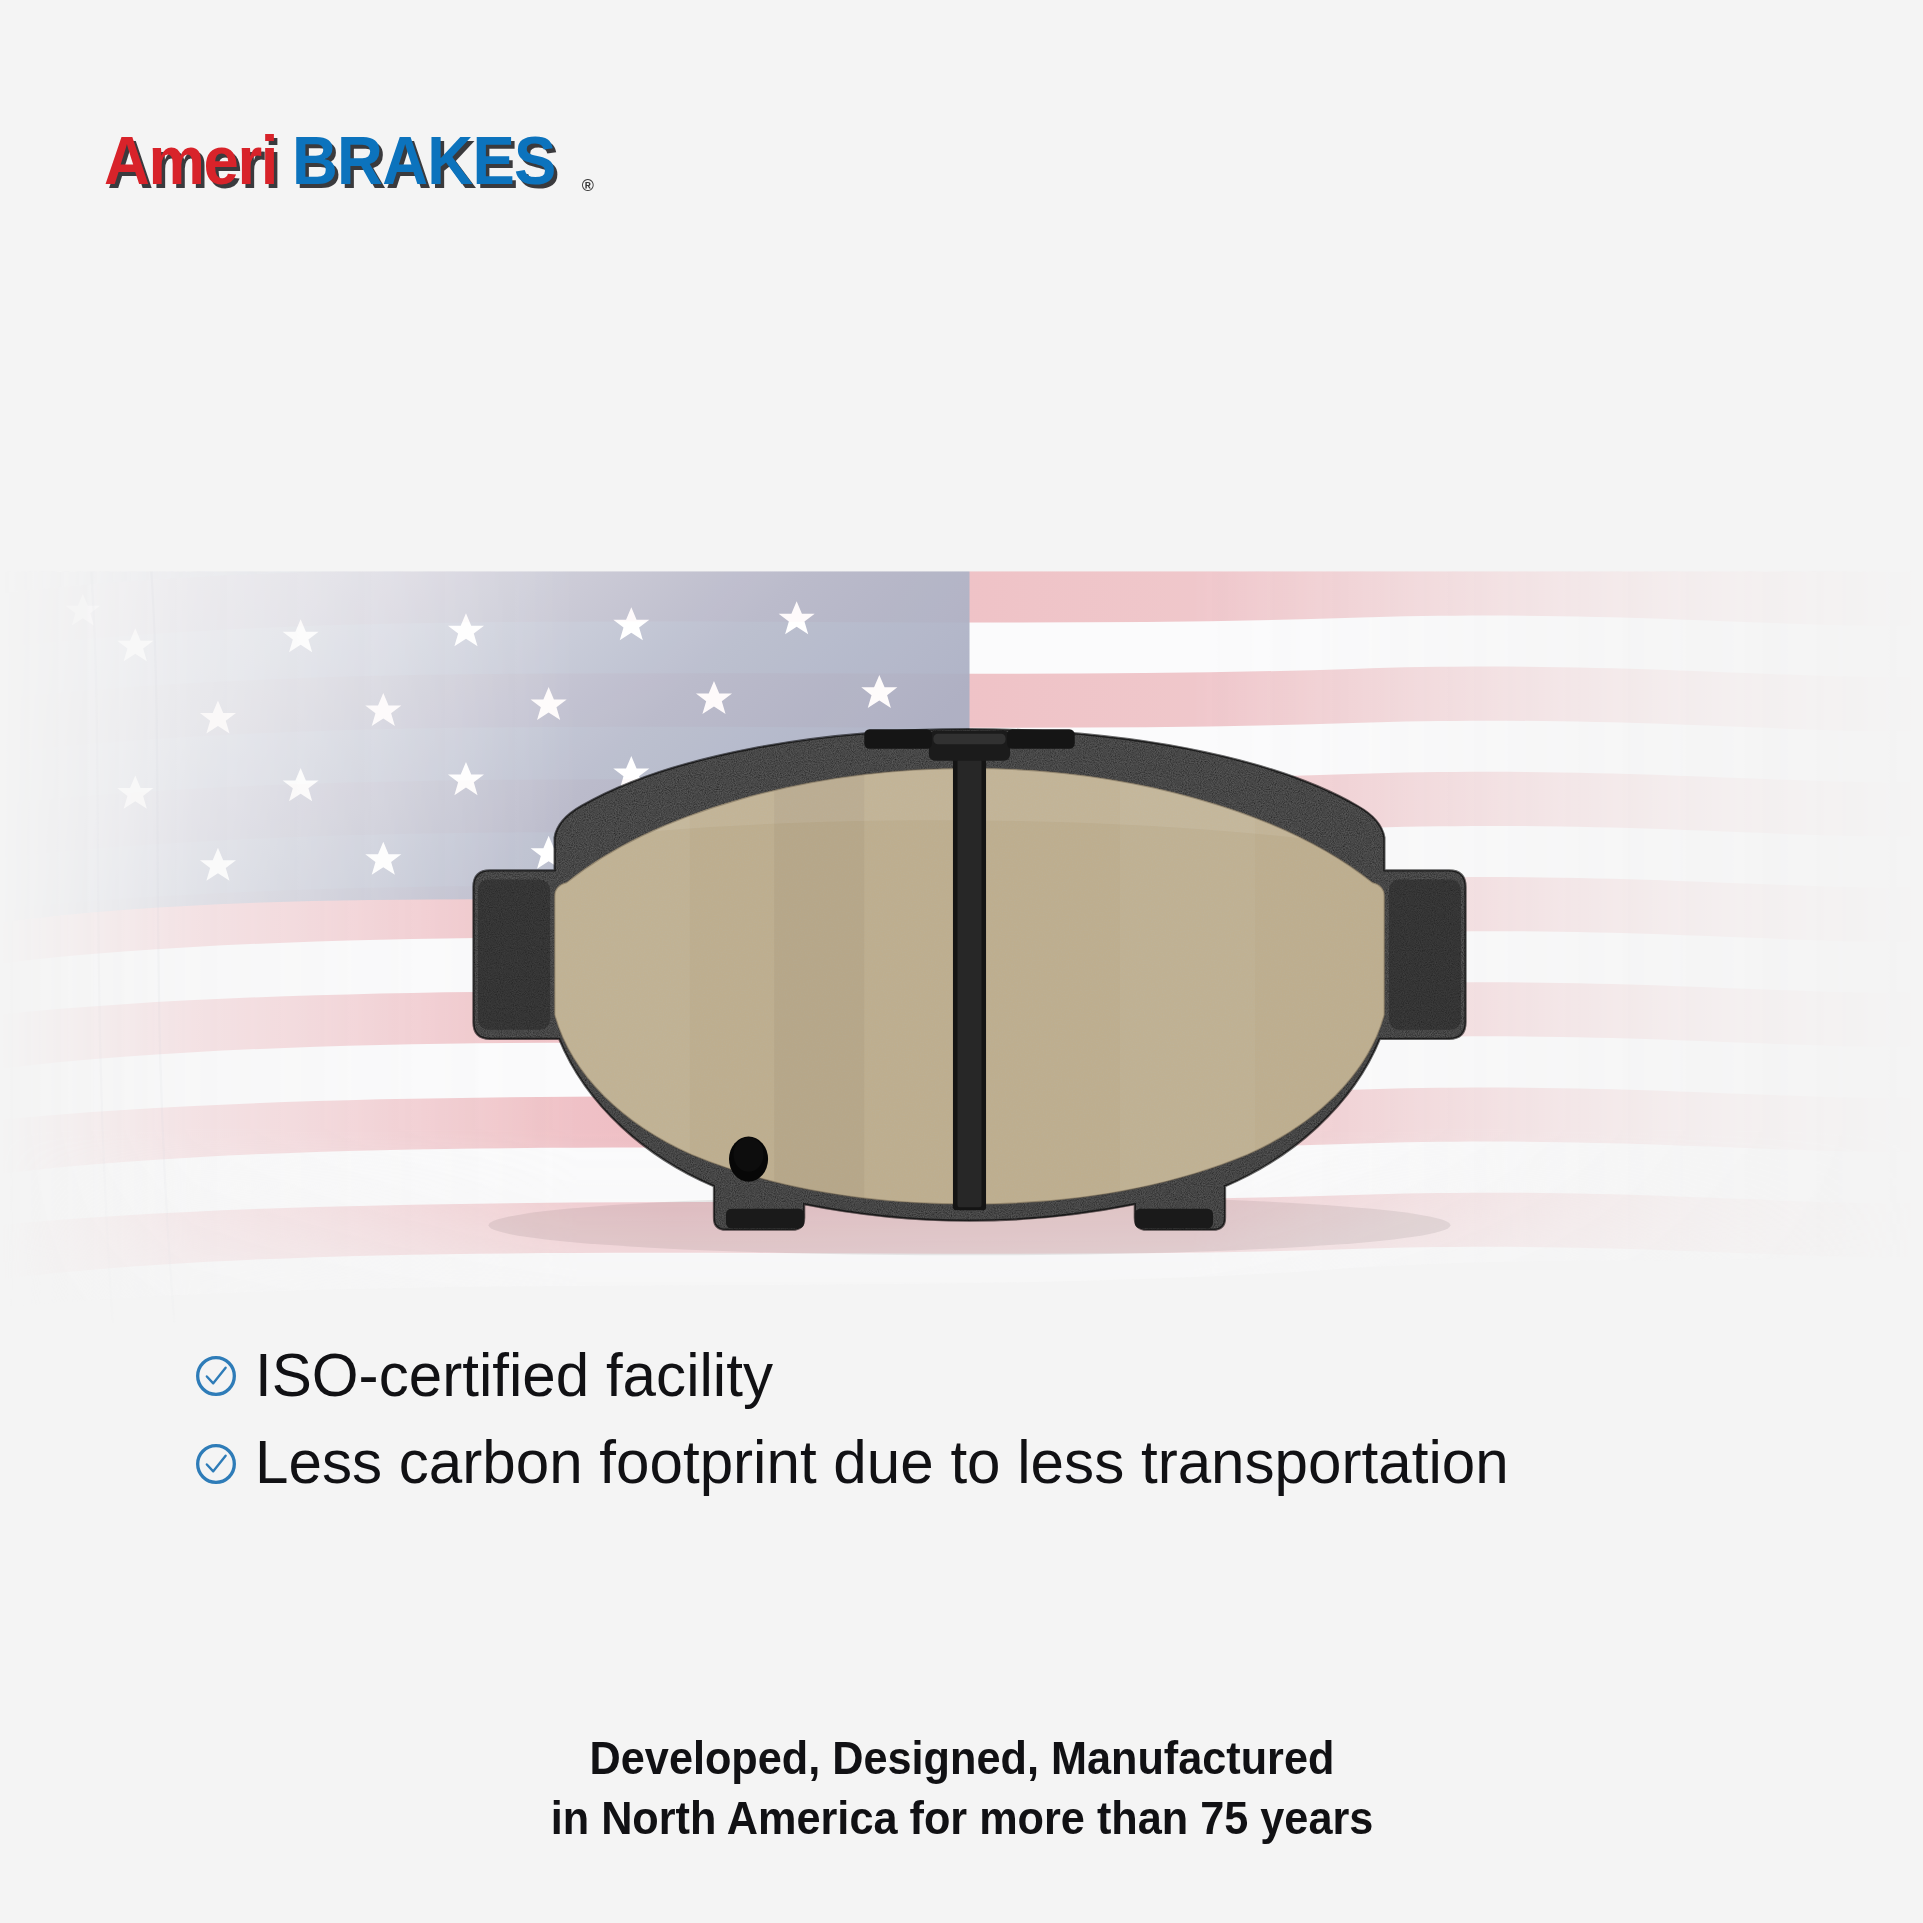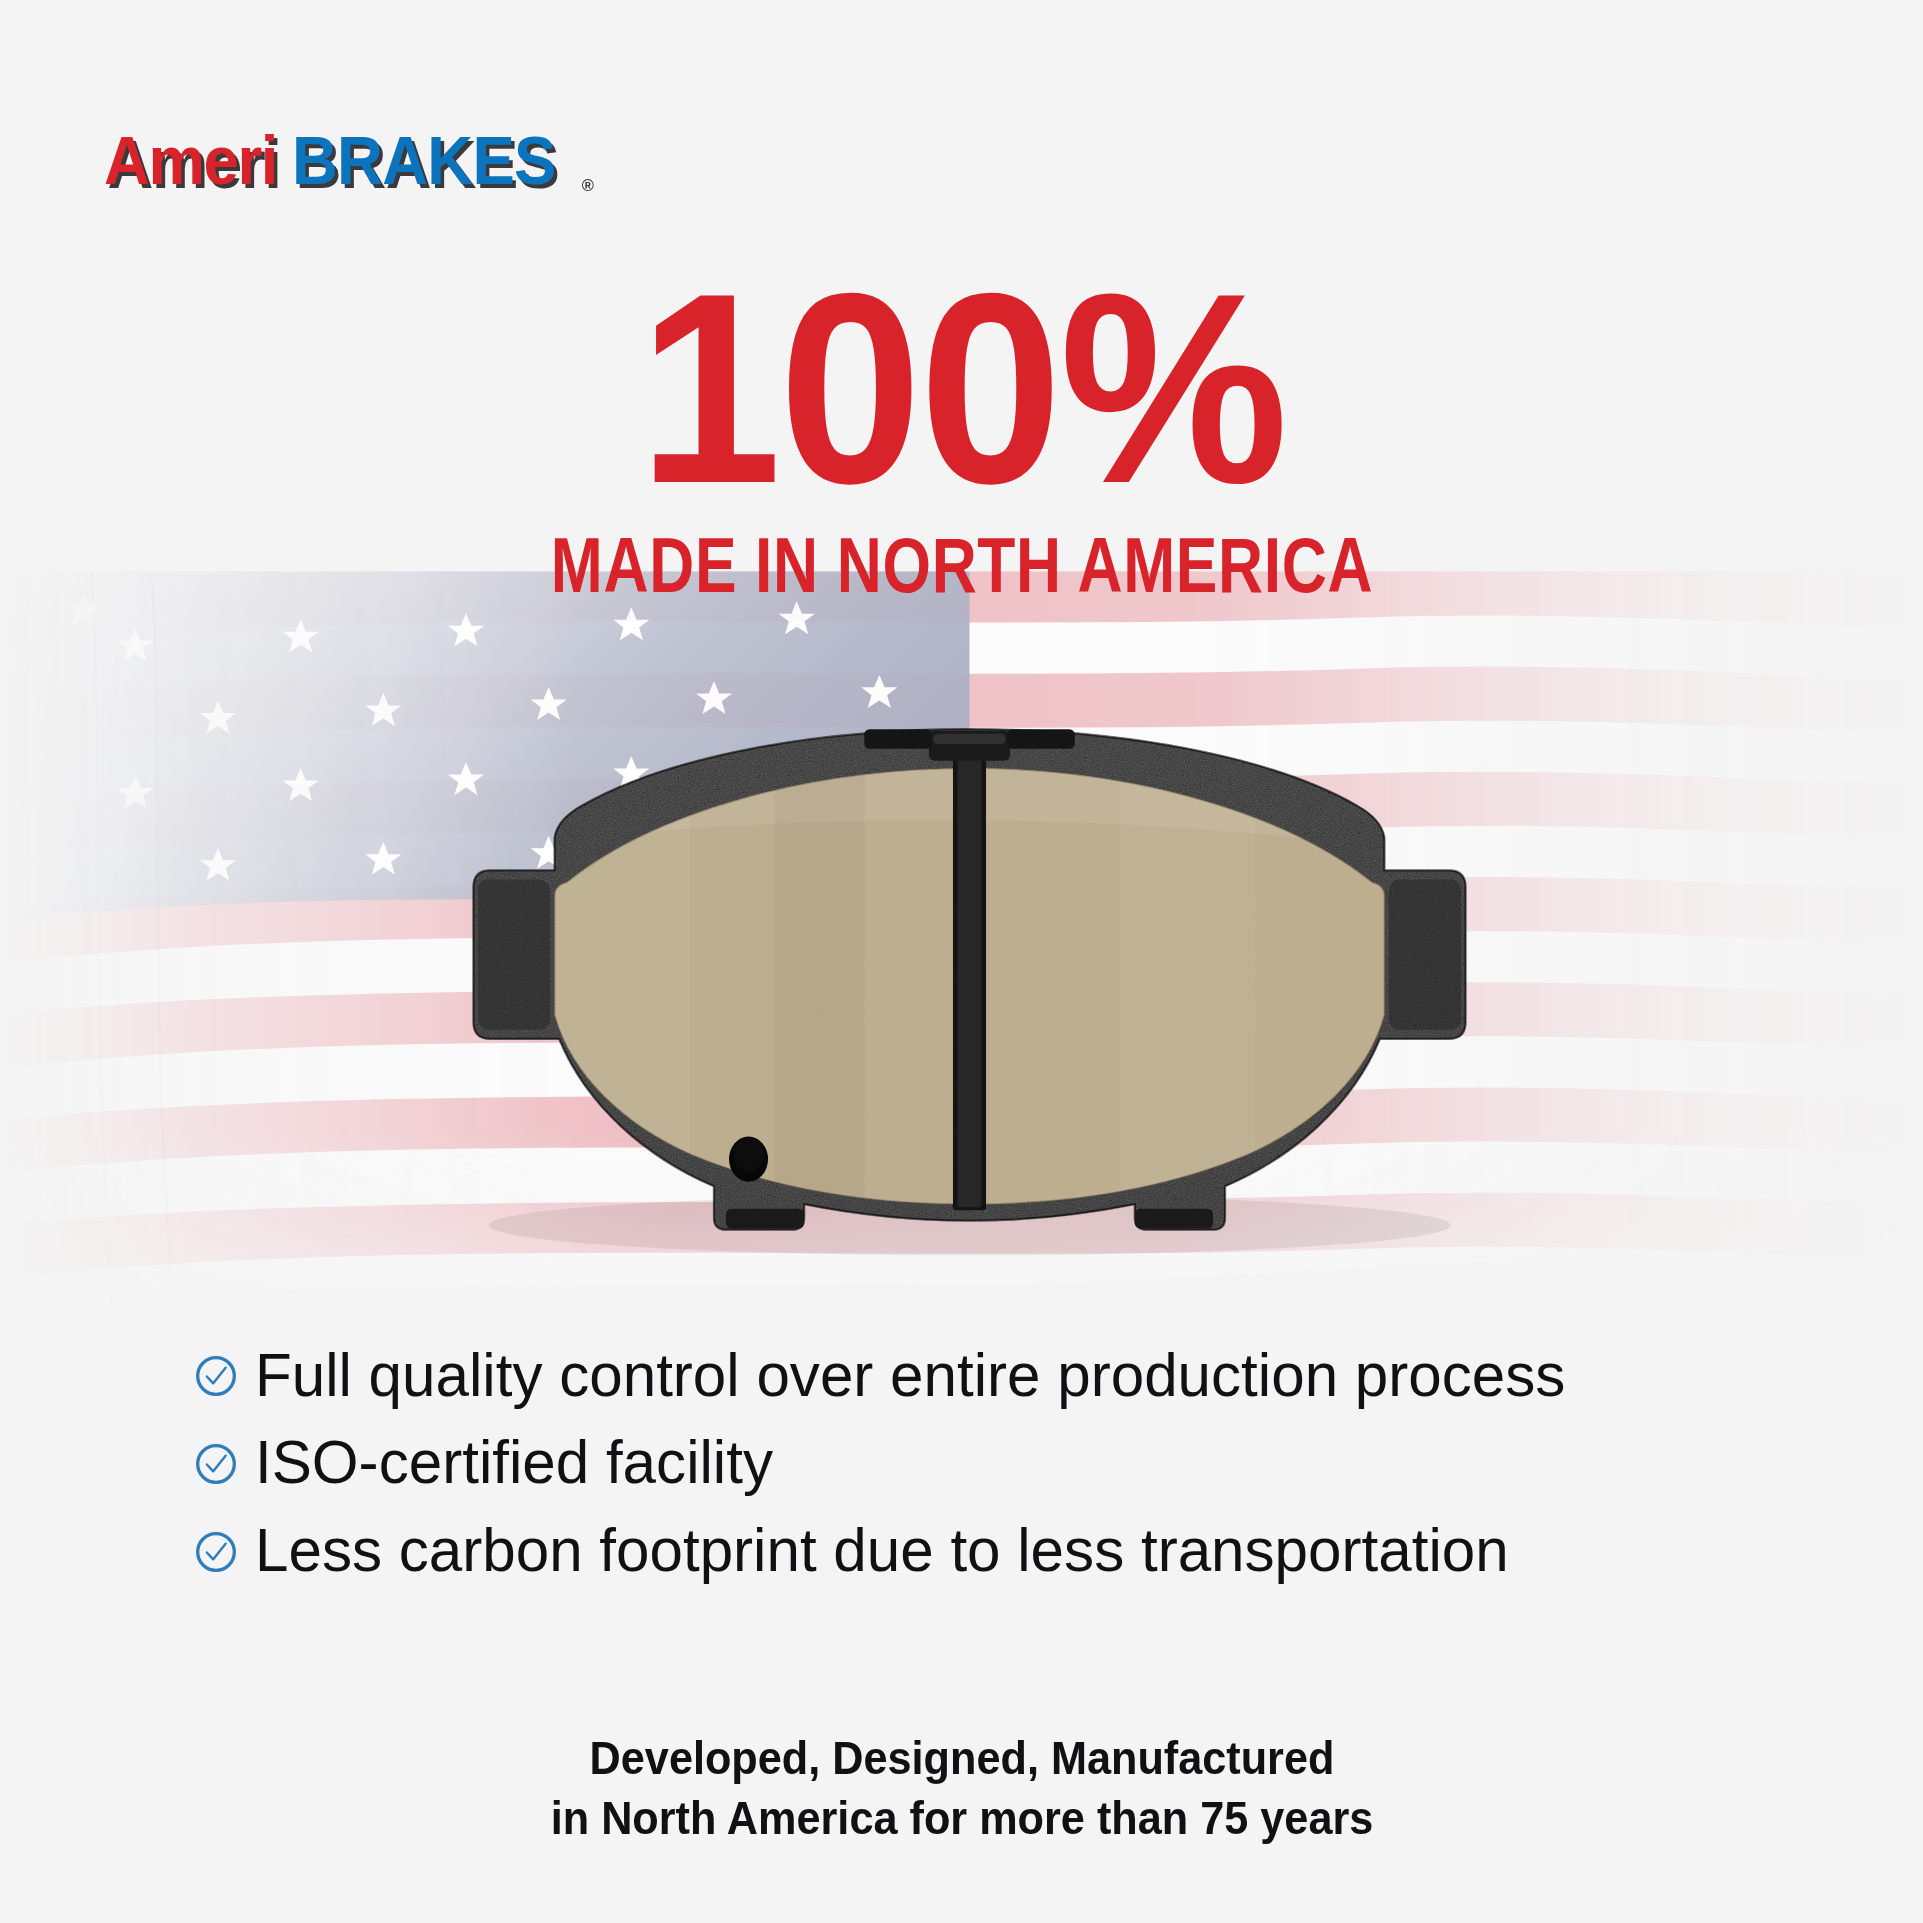--- a/index.html
+++ b/index.html
@@ -257,24 +257,20 @@
         </g>
     </svg>
   </div>
 
   <div id="logo">
     <span class="logo-word" id="logo-ameri">Ameri</span>
       <span class="logo-word" id="logo-brakes">BRAKES</span>
       <span id="logo-reg">®</span>
   </div>
 
-  <div id="headline">
-    <span id="headline-percent">100%</span>
-    <span id="headline-sub">MADE IN NORTH AMERICA</span>
-  </div>
 
   <div id="product">
     <svg viewBox="0 0 1920 790" xmlns="http://www.w3.org/2000/svg">
       <defs>
 
         <filter id="grain" x="-5%" y="-5%" width="110%" height="110%">
           <feTurbulence type="fractalNoise" baseFrequency="0.55" numOctaves="4" seed="7" result="n"></feTurbulence>
           <feColorMatrix in="n" type="matrix" values="0 0 0 0 0.48
                     0 0 0 0 0.43
                     0 0 0 0 0.32
@@ -399,29 +395,20 @@
       <g opacity="0.5">
         <rect x="306" y="240" width="96" height="200" rx="14" fill="#242424"></rect>
         <rect x="1518" y="240" width="96" height="200" rx="14" fill="#242424"></rect>
       </g>
     </svg>
   </div>
 
   <div id="bullets">
 
 
-    <div class="bullet">
-      <span class="bullet-icon">
-        <svg viewBox="0 0 48 48" xmlns="http://www.w3.org/2000/svg">
-          <circle cx="24" cy="24" r="20" fill="none" stroke="#2E7CB8" stroke-width="3.6"></circle>
-          <path d="M14 24.5 L21 32 L34.5 15" fill="none" stroke="#2E7CB8" stroke-width="2.6" stroke-linecap="round" stroke-linejoin="round"></path>
-        </svg>
-      </span>
-      <span class="bullet-text">Full quality control over entire production process</span>
-    </div>
 
     <div class="bullet">
       <span class="bullet-icon">
         <svg viewBox="0 0 48 48" xmlns="http://www.w3.org/2000/svg">
           <circle cx="24" cy="24" r="20" fill="none" stroke="#2E7CB8" stroke-width="3.6"></circle>
           <path d="M14 24.5 L21 32 L34.5 15" fill="none" stroke="#2E7CB8" stroke-width="2.6" stroke-linecap="round" stroke-linejoin="round"></path>
         </svg>
       </span>
       <span class="bullet-text">ISO-certified facility</span>
     </div>

